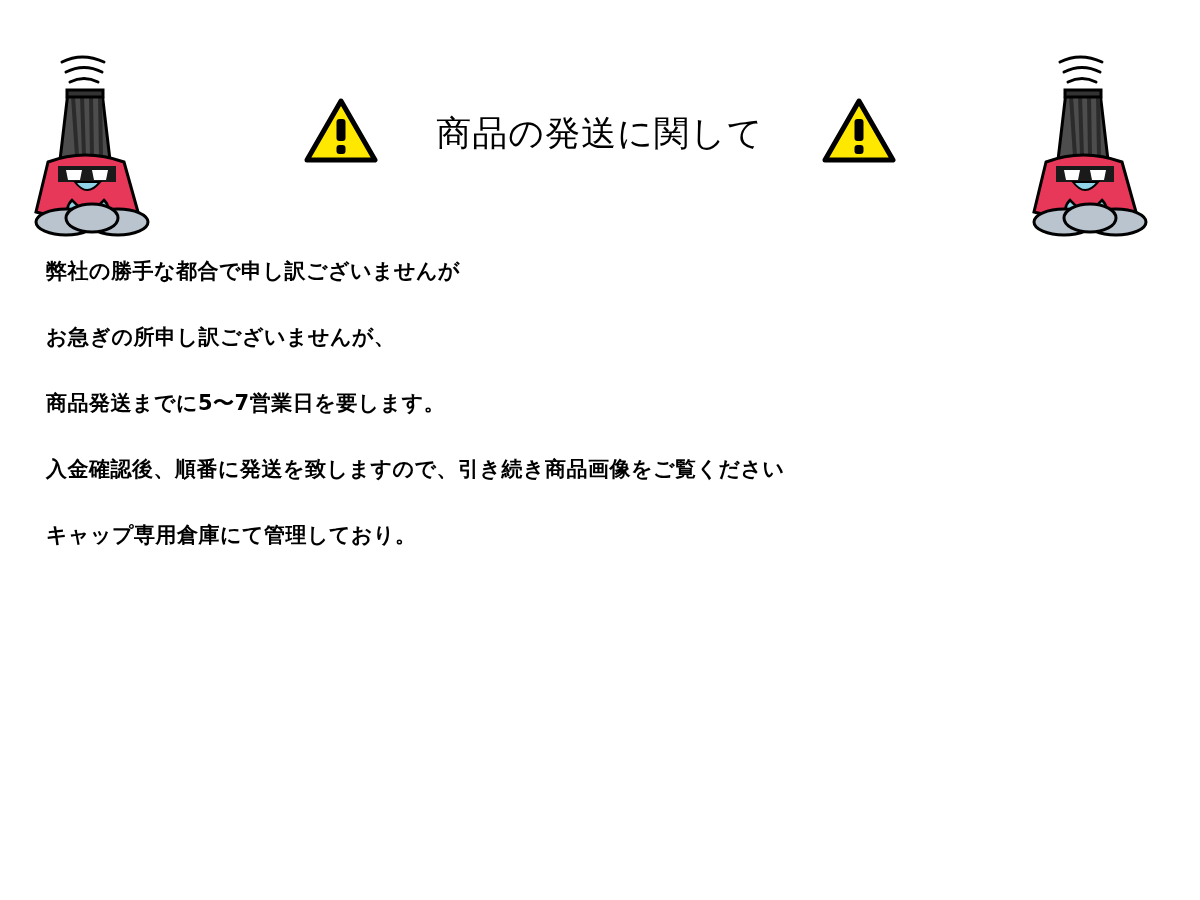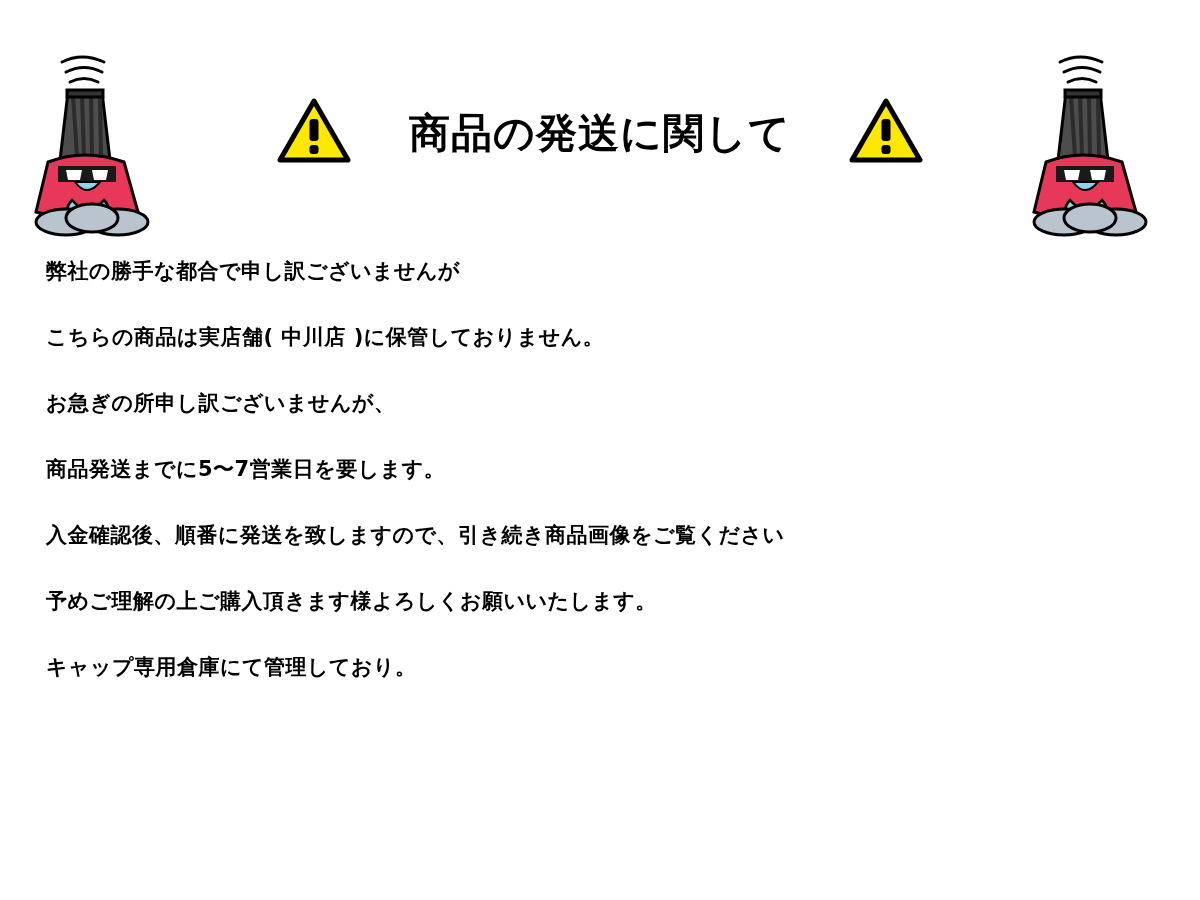--- a/index.html
+++ b/index.html
@@ -27,22 +27,22 @@
     top: 88px;
     left: 0;
     width: 1200px;
     height: 90px;
     display: flex;
     align-items: center;
     justify-content: center;
     gap: 58px;
   }
   .header-title {
-    font-size: 41px;
-    font-weight: bold;
+    font-size: 35px;
+    font-weight: normal;
     letter-spacing: 1px;
     line-height: 1;
     white-space: nowrap;
   }
   .warn-icon {
     display: block;
   }
 
   
   .mascot {
@@ -158,21 +158,19 @@
       <svg width="74" height="68" viewBox="0 0 74 68" aria-hidden="true">
         <path d="M37 4 L71 63 L3 63 Z" fill="#ffe800" stroke="#000000" stroke-width="5" stroke-linejoin="round"></path>
         <rect x="32.5" y="22" width="9" height="22" rx="3" fill="#000000"></rect>
         <rect x="32.5" y="48" width="9" height="9" rx="3" fill="#000000"></rect>
       </svg>
     </span>
   </div>
 
   <div class="body-text">
     <div class="body-line">弊社の勝手な都合で申し訳ございませんが</div>
-    <div class="body-line">こちらの商品は実店舗( 中川店 )に保管しておりません。</div>
     <div class="body-line">お急ぎの所申し訳ございませんが、</div>
     <div class="body-line">商品発送までに5〜7営業日を要します。</div>
     <div class="body-line">入金確認後、順番に発送を致しますので、引き続き商品画像をご覧ください</div>
-    <div class="body-line">予めご理解の上ご購入頂きます様よろしくお願いいたします。</div>
     <div class="body-line">キャップ専用倉庫にて管理しており。</div>
   </div>
 
 </div>
 
 </body></html>

